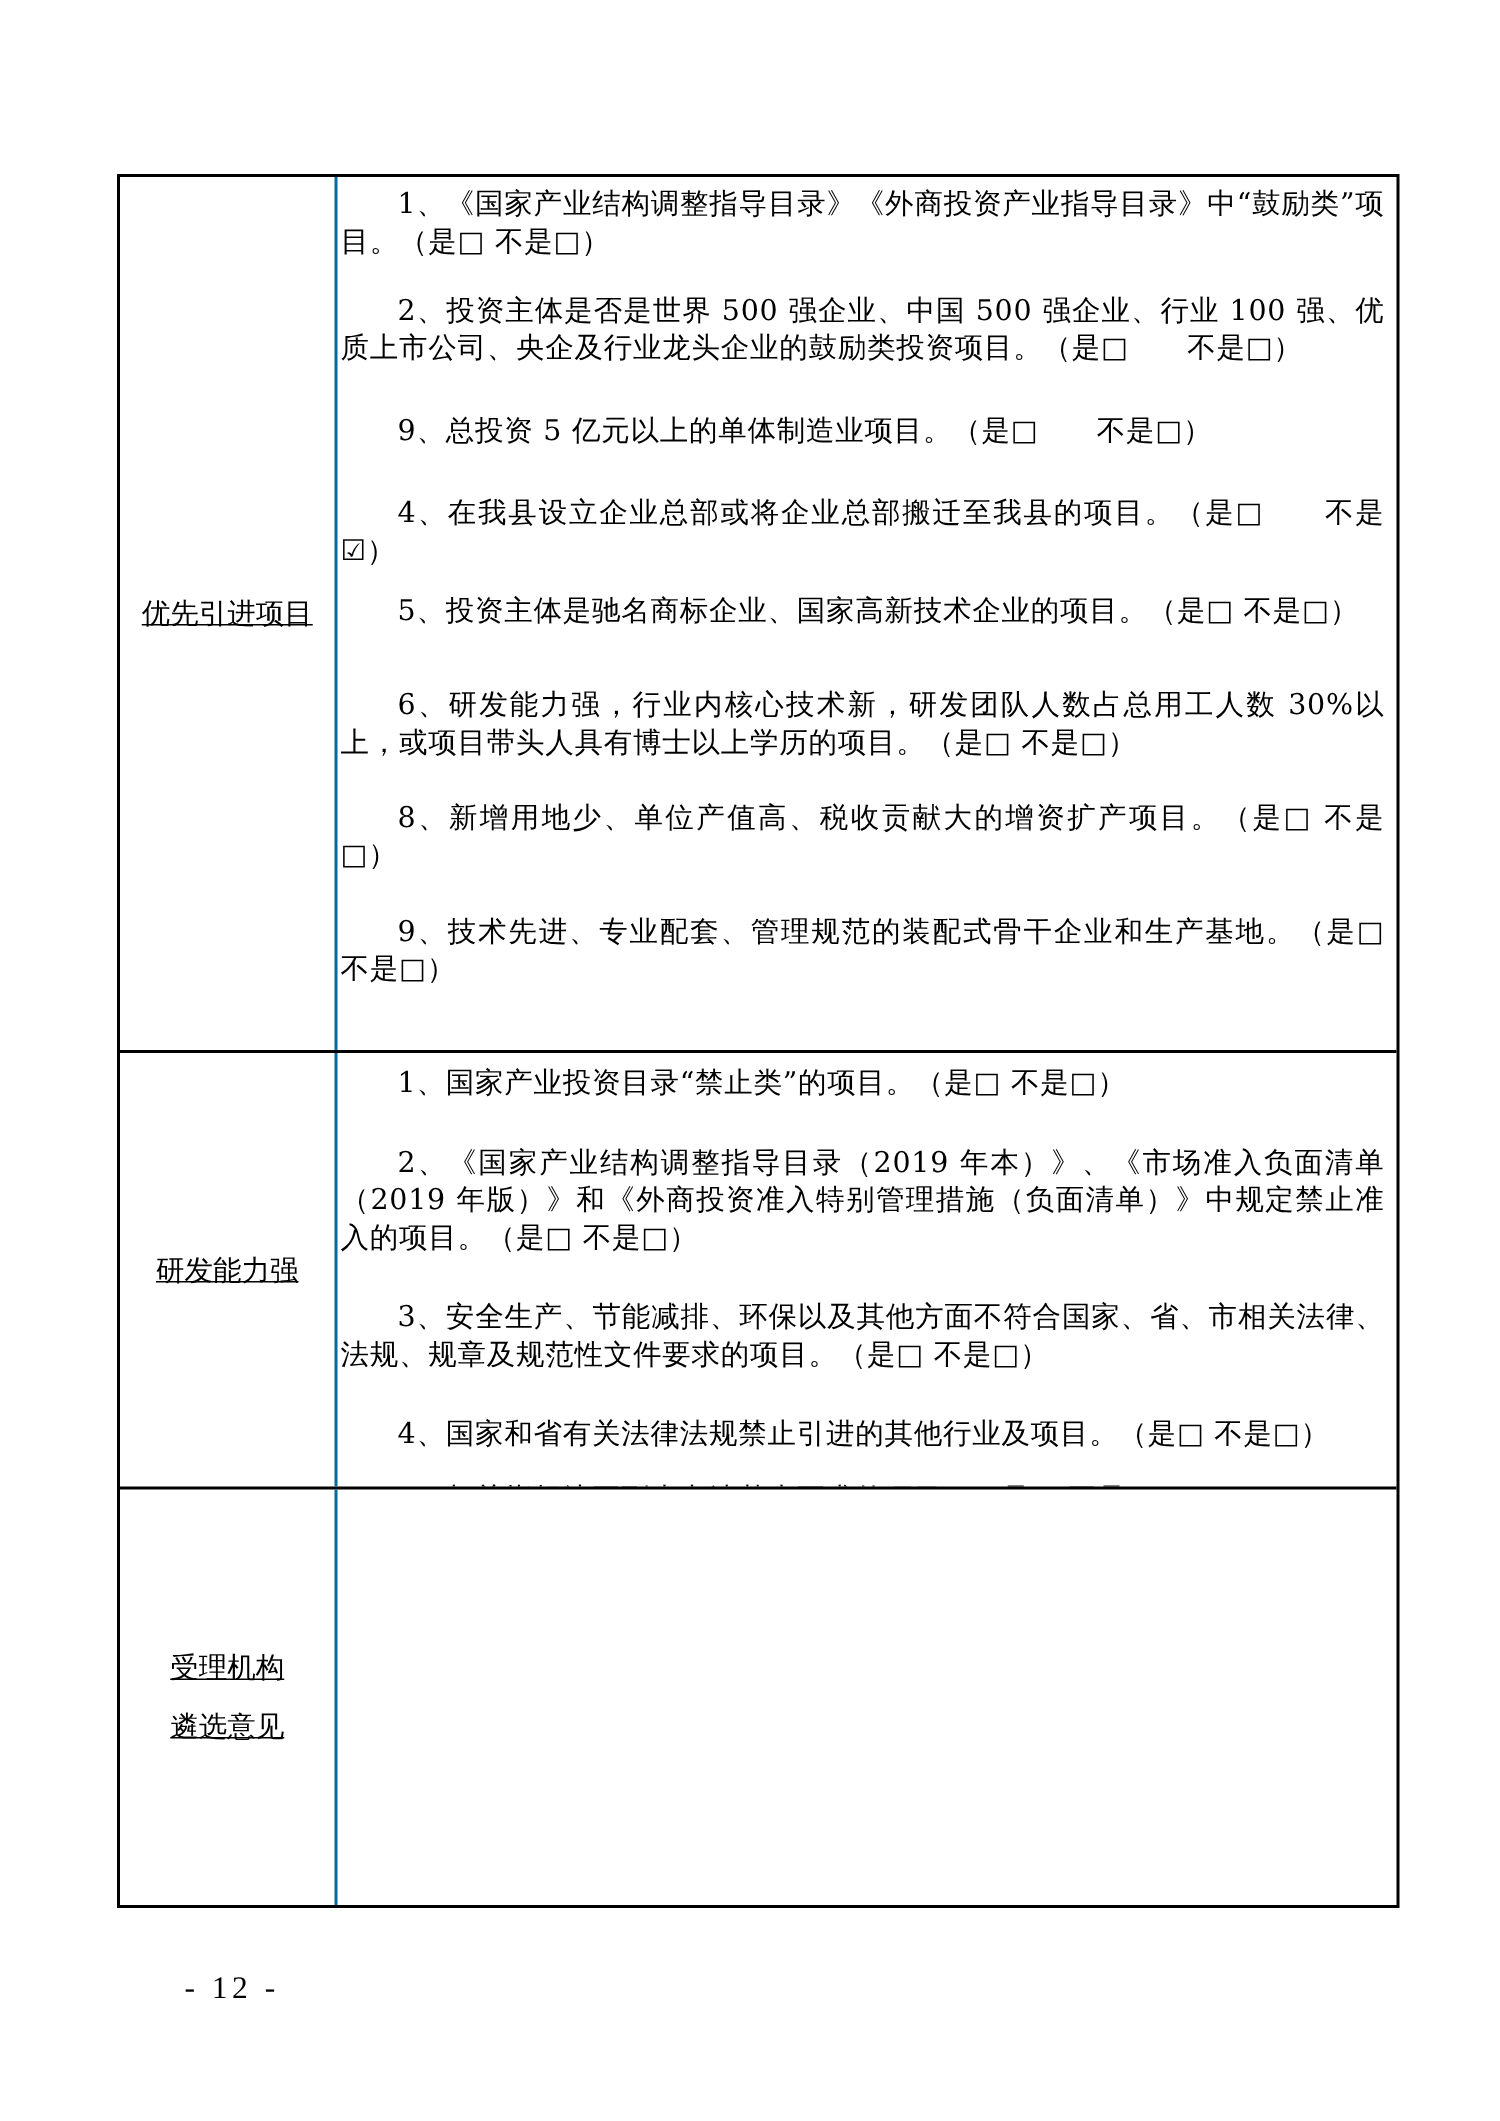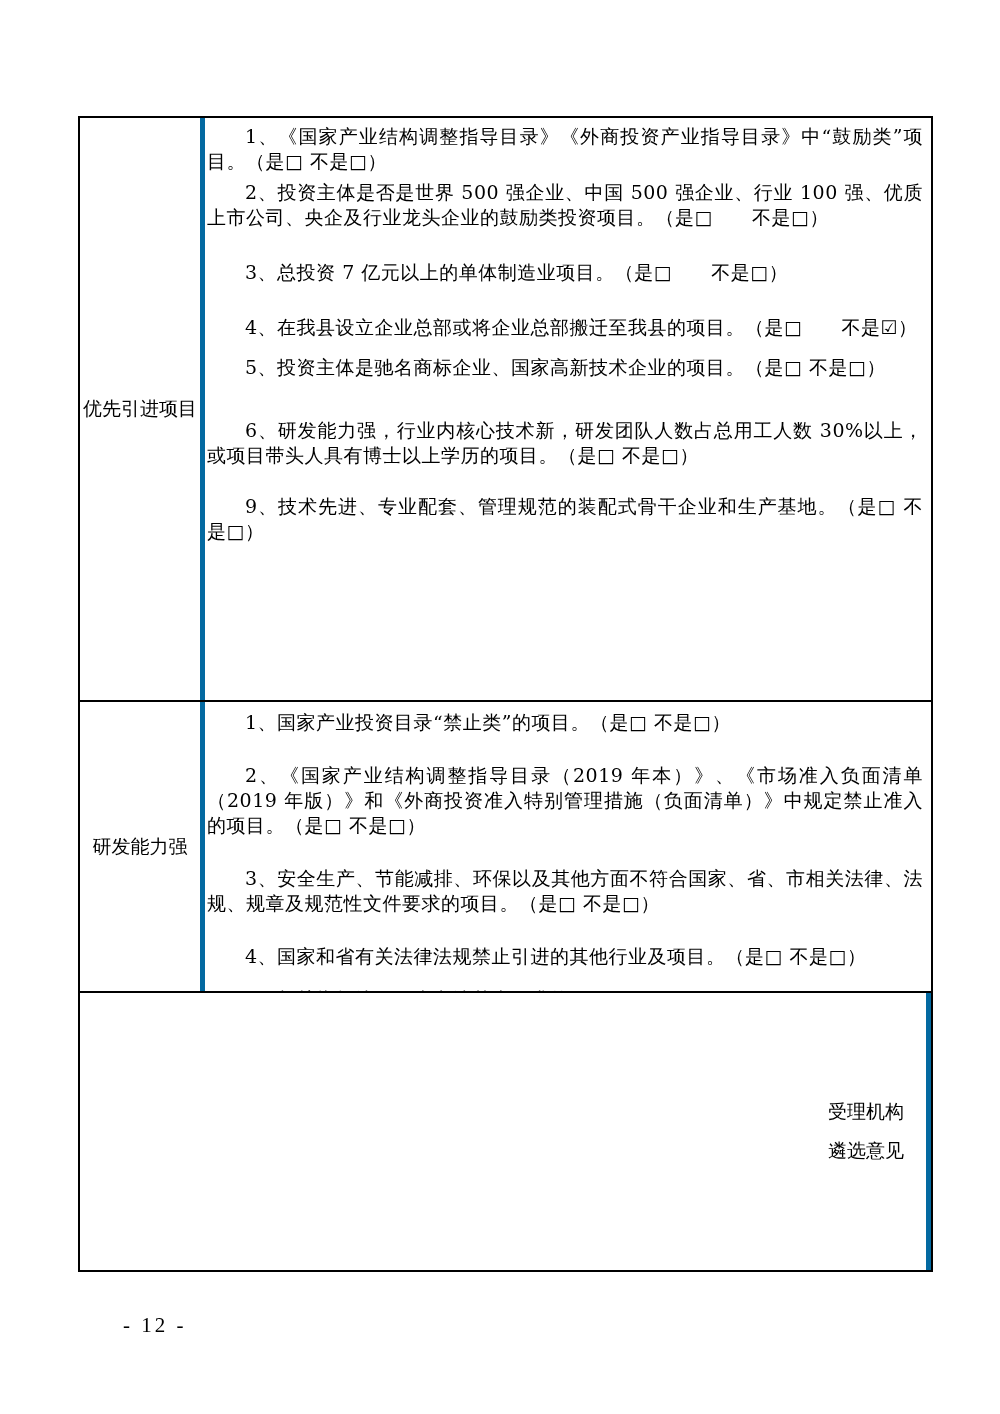--- a/index.html
+++ b/index.html
@@ -18,32 +18,33 @@
     position: absolute;
     left: 78px;
     top: 116px;
     width: 855px;
     border: 2px solid #000000;
   }
   .trow { display: flex; }
   .trow.bordered { border-bottom: 2px solid #000000; }
   .trow-1 { height: 584px; }
   .trow-2 { height: 291px; }
-  .trow-3 { height: 277px; justify-content: flex-end; }
+  .trow-3 { height: 277px; }
   .label-cell {
-    width: 125px;
-    border-right: 5px solid #0369a1;
+    width: 145px;
+    border-right: 2px solid #0369a1;
     display: flex;
     flex-direction: column;
     align-items: center;
     justify-content: center;
     gap: 13px;
     font-size: 19px;
     text-align: center;
     flex-shrink: 0;
+    text-decoration: underline;
   }
   .content-cell {
     flex: 1;
     position: relative;
     padding: 2px 8px 0 2px;
     overflow: hidden;
   }
   .item {
     font-size: 19px;
     line-height: 25px;
@@ -72,25 +73,26 @@
 <div class="page">
 
   <div class="doc-table">
 
     <div class="trow trow-1 bordered">
       <div class="label-cell">
         <span>优先引进项目</span>
       </div>
       <div class="content-cell">
         <p class="item" style="margin-top:4px">1、《国家产业结构调整指导目录》《外商投资产业指导目录》中“鼓励类”项目。（是□ 不是□）</p>
-        <p class="item" style="margin-top:6px">2、投资主体是否是世界 500 强企业、中国 500 强企业、行业 100 强、优质上市公司、央企及行业龙头企业的鼓励类投资项目。（是□　　不是□）</p>
-        <p class="item" style="margin-top:30px">3、总投资 7 亿元以上的单体制造业项目。（是□　　不是□）</p>
+        <p class="item" style="margin-top:21px">2、投资主体是否是世界 500 强企业、中国 500 强企业、行业 100 强、优质上市公司、央企及行业龙头企业的鼓励类投资项目。（是□　　不是□）</p>
+        <p class="item" style="margin-top:30px">9、总投资 5 亿元以上的单体制造业项目。（是□　　不是□）</p>
         <p class="item" style="margin-top:30px">4、在我县设立企业总部或将企业总部搬迁至我县的项目。（是□　　不是☑）</p>
         <p class="item" style="margin-top:15px">5、投资主体是驰名商标企业、国家高新技术企业的项目。（是□ 不是□）</p>
         <p class="item" style="margin-top:38px">6、研发能力强，行业内核心技术新，研发团队人数占总用工人数 30%以上，或项目带头人具有博士以上学历的项目。（是□ 不是□）</p>
+        <p class="item" style="margin-top:25px">8、新增用地少、单位产值高、税收贡献大的增资扩产项目。（是□ 不是□）</p>
         <p class="item" style="margin-top:26px">9、技术先进、专业配套、管理规范的装配式骨干企业和生产基地。（是□ 不是□）</p>
       </div>
     </div>
 
     <div class="trow trow-2 bordered">
       <div class="label-cell">
         <span>研发能力强</span>
       </div>
       <div class="content-cell">
         <p class="item" style="margin-top:6px">1、国家产业投资目录“禁止类”的项目。（是□ 不是□）</p>

